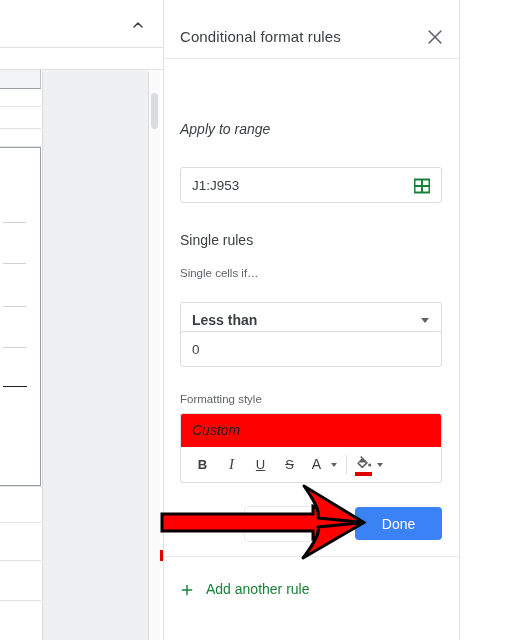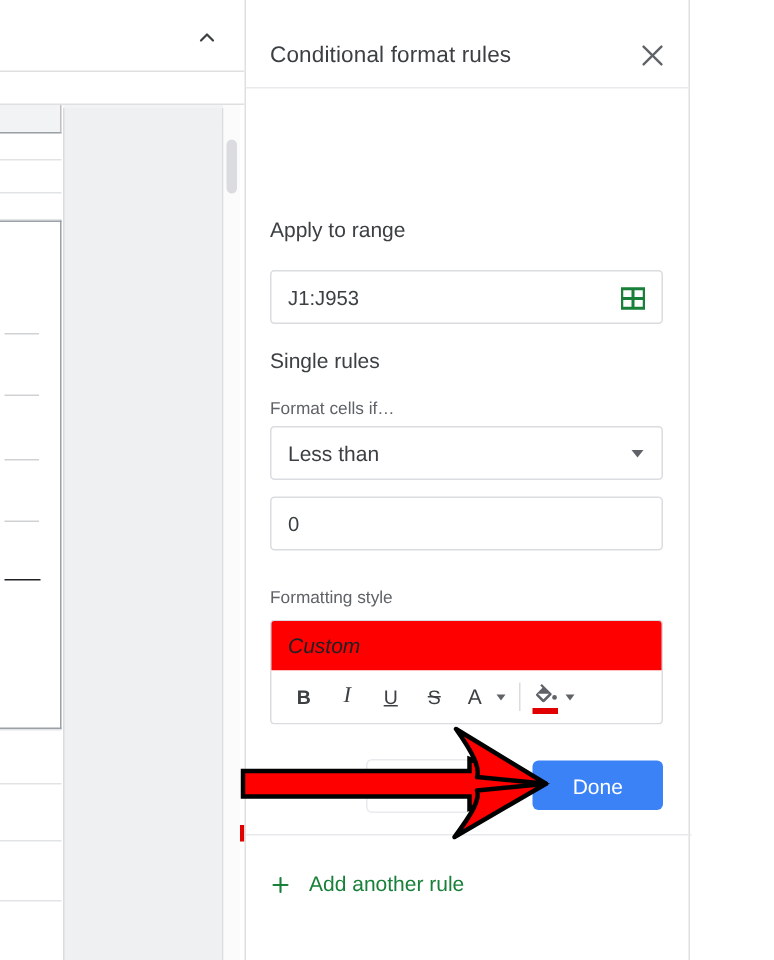--- a/index.html
+++ b/index.html
@@ -537,36 +537,36 @@
       <div class="panel-title">Conditional format rules</div>
       <div class="close-btn">
         <svg width="22" height="22" viewBox="0 0 24 24" fill="none" stroke="currentColor" stroke-width="1.7" stroke-linecap="round">
           <line x1="5.5" y1="5.5" x2="18.5" y2="18.5"></line>
           <line x1="18.5" y1="5.5" x2="5.5" y2="18.5"></line>
         </svg>
       </div>
     </div>
 
 
-    <div class="section-label" style="top:145px;">Apply to range</div>
-    <div class="text-input" style="top:180px;padding-left:48px;">
+    <div class="section-label" style="top:121px;font-style:italic;">Apply to range</div>
+    <div class="text-input" style="top:167px;padding-left:48px;">
       <span class="value">J1:J953</span>
       <span class="range-grid-icon">
         <svg width="16" height="16" viewBox="0 0 16 16">
           <rect x="0.5" y="1.5" width="15" height="13" fill="none" stroke="#188038" stroke-width="2"></rect>
           <line x1="0.5" y1="8" x2="15.5" y2="8" stroke="#188038" stroke-width="2"></line>
           <line x1="8" y1="1.5" x2="8" y2="14.5" stroke="#188038" stroke-width="2"></line>
         </svg>
       </span>
     </div>
 
     <div class="section-label" style="top:232px;">Single rules</div>
-    <div class="field-caption" style="top:267px;">Format cells if…</div>
-
-    <div class="select-input" style="top:284px;">
+    <div class="field-caption" style="top:267px;">Single cells if…</div>
+
+    <div class="select-input" style="top:302px;font-weight:bold;">
       <span class="value">Less than</span>
       <span class="caret"></span>
     </div>
 
     <div class="text-input" style="top:331px;">
       <span class="value">0</span>
     </div>
 
     <div class="field-caption" style="top:393px;">Formatting style</div>
 

